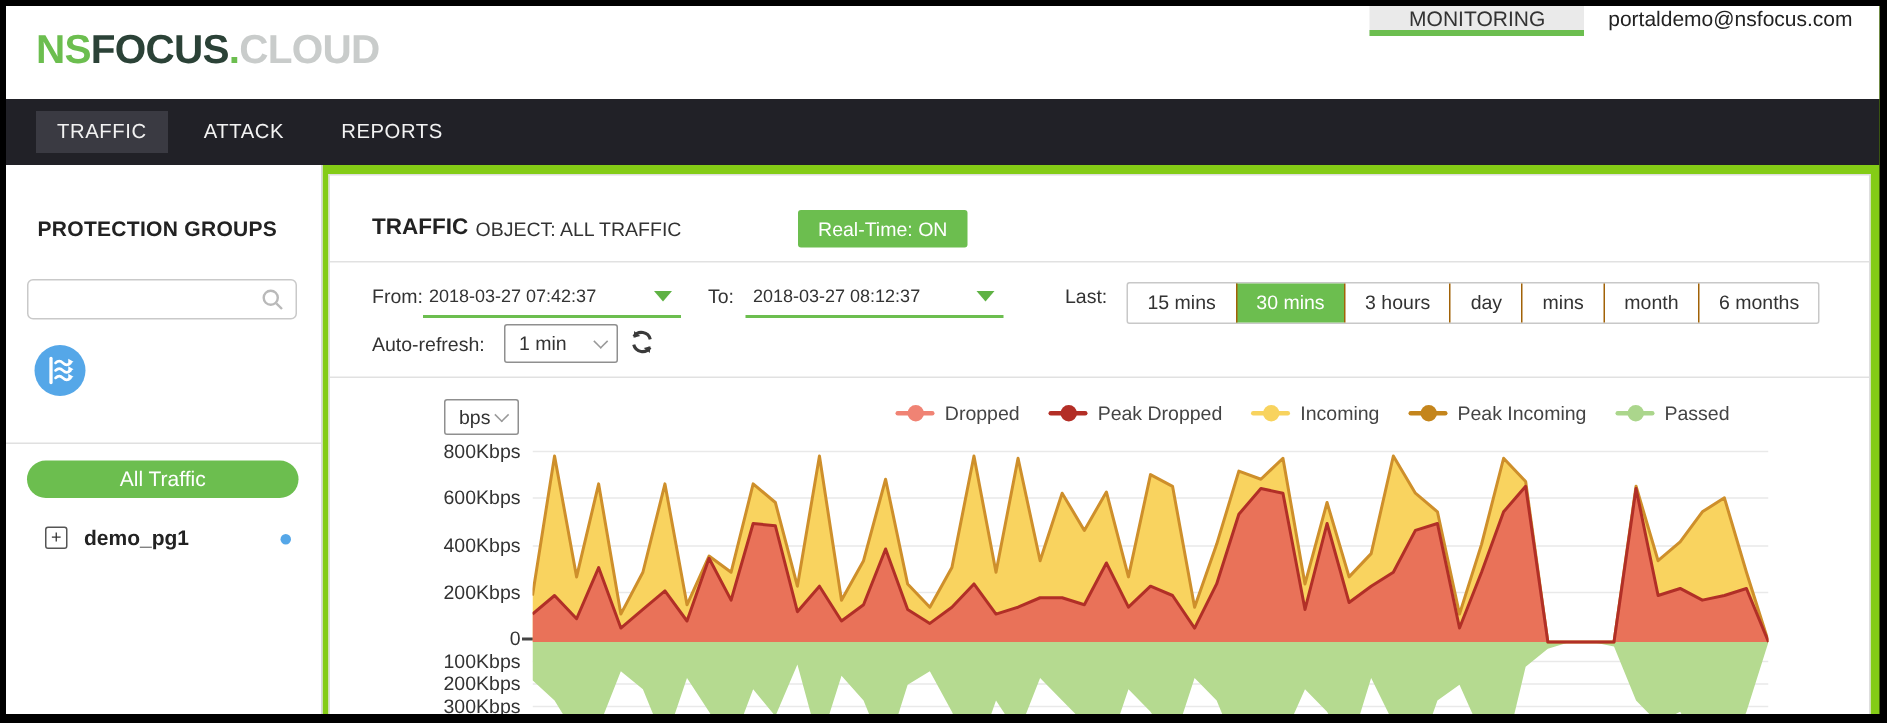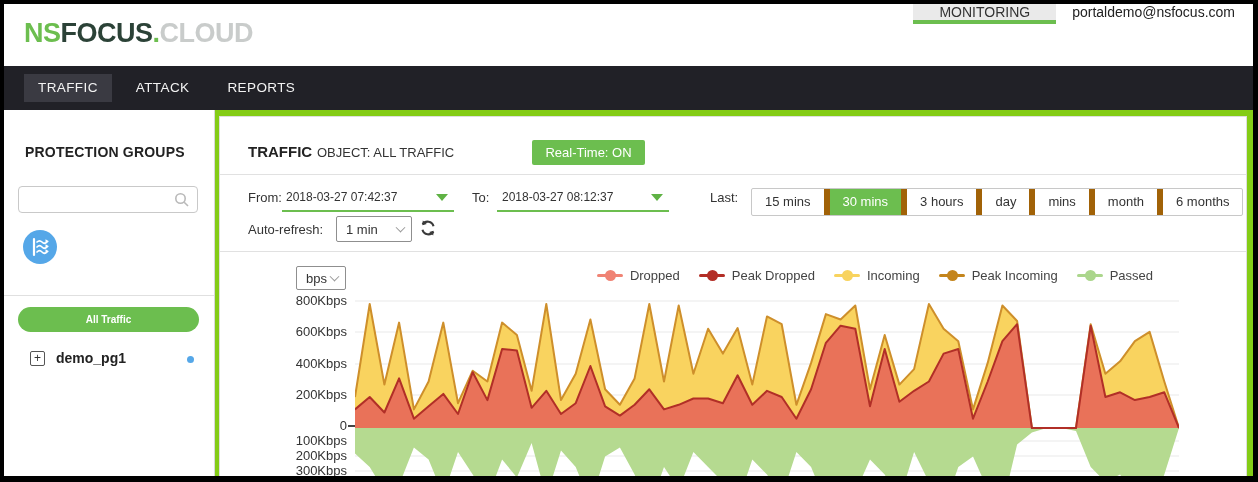--- a/index.html
+++ b/index.html
@@ -26,37 +26,37 @@
   .nav-item { height:28px; line-height:28px; padding:0 14px; margin-right:10px; color:#f2f2f2; font-size:13.5px; letter-spacing:0.4px; cursor:pointer; }
   .nav-item.active { background:#3a3a42; }
   
   .sidebar { position:absolute; left:0; top:106px; bottom:0; width:211px; background:#fff; border-right:1px solid #d8d8d8; }
   .sb-title { position:absolute; left:21px; top:34px; font-size:14px; font-weight:bold; letter-spacing:0.2px; color:#222; }
   .sb-search { position:absolute; left:14px; top:76px; width:180px; height:27px; border:1px solid #c9c9c9; border-radius:4px; background:#fff; }
   .sb-search input { position:absolute; left:8px; top:1px; width:145px; height:23px; border:none; outline:none; font-size:13px; font-family:inherit; }
   .sb-search .mag { position:absolute; right:7px; top:5px; }
   .flow-icon { position:absolute; left:19px; top:120px; width:34px; height:34px; border-radius:50%; background:#55a7e8; cursor:pointer; }
   .sb-divider { position:absolute; left:0; right:0; top:185px; height:1px; background:#e0e0e0; }
-  .all-traffic { position:absolute; left:14px; top:197px; width:181px; height:25px; border-radius:13px; background:#6cbe4f; color:#fff; font-size:10px; font-weight:bold; text-align:center; line-height:25px; cursor:pointer; }
+  .all-traffic { position:absolute; left:14px; top:197px; width:181px; height:25px; border-radius:13px; background:#6cbe4f; color:#fff; font-size:14px; font-weight:normal; text-align:center; line-height:25px; cursor:pointer; }
   .group-row { position:absolute; left:0; right:0; top:238px; height:24px; }
   .plus-box { position:absolute; left:26px; top:3px; width:15px; height:15px; border:1px solid #555; border-radius:2px; color:#333; font-size:12px; line-height:13px; text-align:center; cursor:pointer; background:#fff; }
   .group-label { position:absolute; left:52px; top:2px; font-size:14px; font-weight:bold; color:#222; cursor:pointer; }
   .blue-dot { position:absolute; left:183px; top:8px; width:7px; height:7px; border-radius:50%; background:#55a7e8; }
   
   .main { position:absolute; left:215px; top:112px; right:6px; bottom:0; background:#fff; border:1px solid #dedede; border-bottom:none; }
   .divider { position:absolute; left:0; right:0; height:1px; background:#e1e1e1; }
   .panel-title { position:absolute; left:28px; top:26px; font-size:15px; font-weight:bold; color:#222; }
   .object-label { position:absolute; left:97px; top:28px; font-size:13px; color:#333; }
   .realtime-badge { position:absolute; left:312px; top:23px; width:113px; height:25px; background:#6cbe4f; border-radius:2px; color:#fff; font-size:13px; text-align:center; line-height:25px; cursor:pointer; }
   .flt-label { position:absolute; font-size:13px; color:#333; }
   .flt-value { position:absolute; font-size:12px; color:#333; cursor:pointer; }
   .green-underline { position:absolute; height:2px; background:#6cbe4f; }
   .green-arrow { position:absolute; width:0; height:0; border-left:6px solid transparent; border-right:6px solid transparent; border-top:7px solid #5fb244; cursor:pointer; }
   .range-group { position:absolute; left:531px; top:71px; height:28px; display:flex; border:1px solid #c8c8c8; border-radius:2px; background:#fff; }
-  .range-btn { padding:0 13px; line-height:26px; font-size:13px; color:#333; border-left:6px solid #a16207; cursor:pointer; white-space:nowrap; }
+  .range-btn { padding:0 13px; line-height:26px; font-size:13px; color:#333; border-left:1px solid #a16207; cursor:pointer; white-space:nowrap; }
   .range-btn:first-child { border-left:none; }
   .range-btn.active { background:#6cbe4f; color:#fff; }
   .select-box { position:absolute; border:1px solid #8f8f8f; border-radius:2px; background:#fff; font-size:13px; color:#333; cursor:pointer; }
   .select-box .val { position:absolute; left:9px; top:50%; transform:translateY(-50%); }
   .chev { position:absolute; right:7px; top:50%; width:7px; height:7px; border-right:1.5px solid #999; border-bottom:1.5px solid #999; transform:translateY(-70%) rotate(45deg); }
   .refresh-btn { position:absolute; left:198px; top:101px; width:20px; height:20px; cursor:pointer; }
   
   .y-label { position:absolute; width:88px; left:39px; text-align:right; font-size:13px; color:#333; }
   .legend { position:absolute; top:151px; right:93px; display:flex; gap:19px; }
   .legend-item { display:flex; align-items:center; gap:7px; cursor:pointer; }

